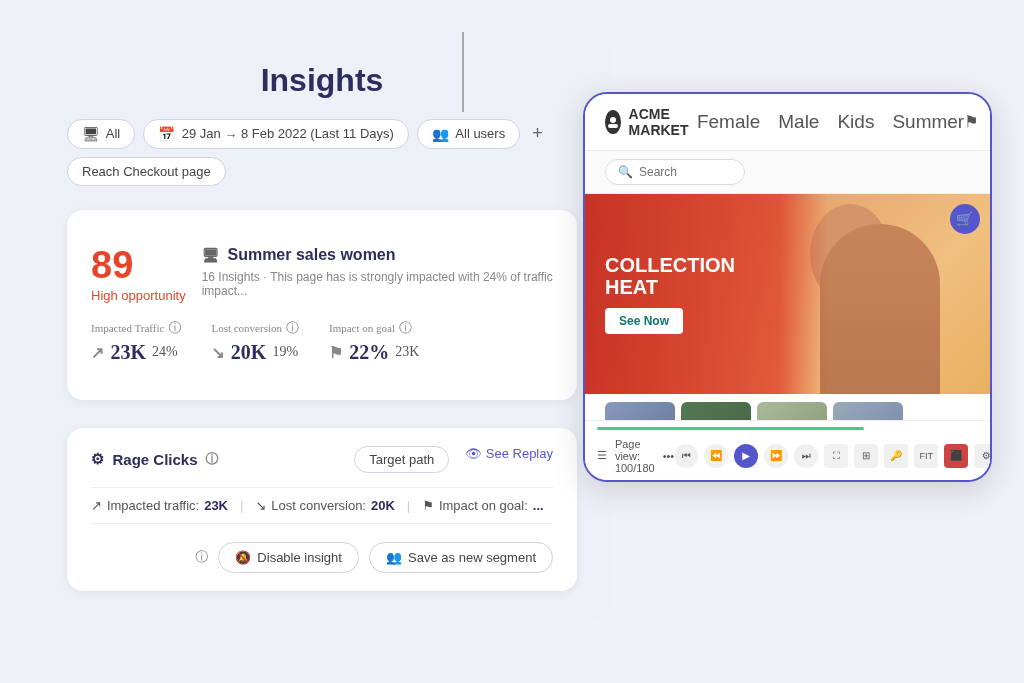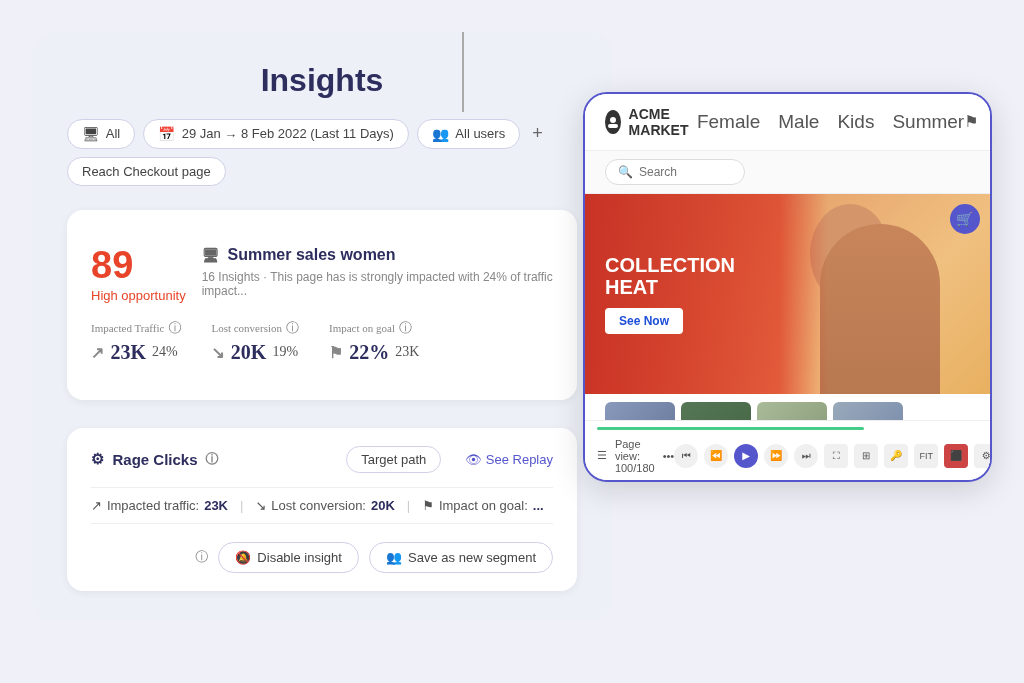--- a/index.html
+++ b/index.html
@@ -194,22 +194,22 @@
       display: flex;
       align-items: center;
       gap: 8px;
       font-size: 15px;
       font-weight: 600;
       color: #2d2d5e;
     }
 
     .rage-actions {
       display: flex;
-      align-items: center;
-      gap: 24px;
+      align-items: flex-start;
+      gap: 16px;
     }
 
     .btn-target-path {
       background: white;
       border: 1.5px solid #d0d0e8;
       border-radius: 20px;
       padding: 5px 14px;
       font-size: 13px;
       color: #444;
       cursor: pointer;
@@ -381,21 +381,21 @@
       line-height: 1.1;
       text-transform: uppercase;
     }
 
     .hero-btn {
       background: white;
       border-radius: 4px;
       padding: 6px 14px;
       font-size: 12px;
       font-weight: 600;
-      color: #1d4ed8;
+      color: #0f766e;
       margin-top: 10px;
       width: fit-content;
       cursor: pointer;
     }
 
     .device-thumbnails {
       display: flex;
       gap: 6px;
       padding: 8px 20px;
       background: white;

